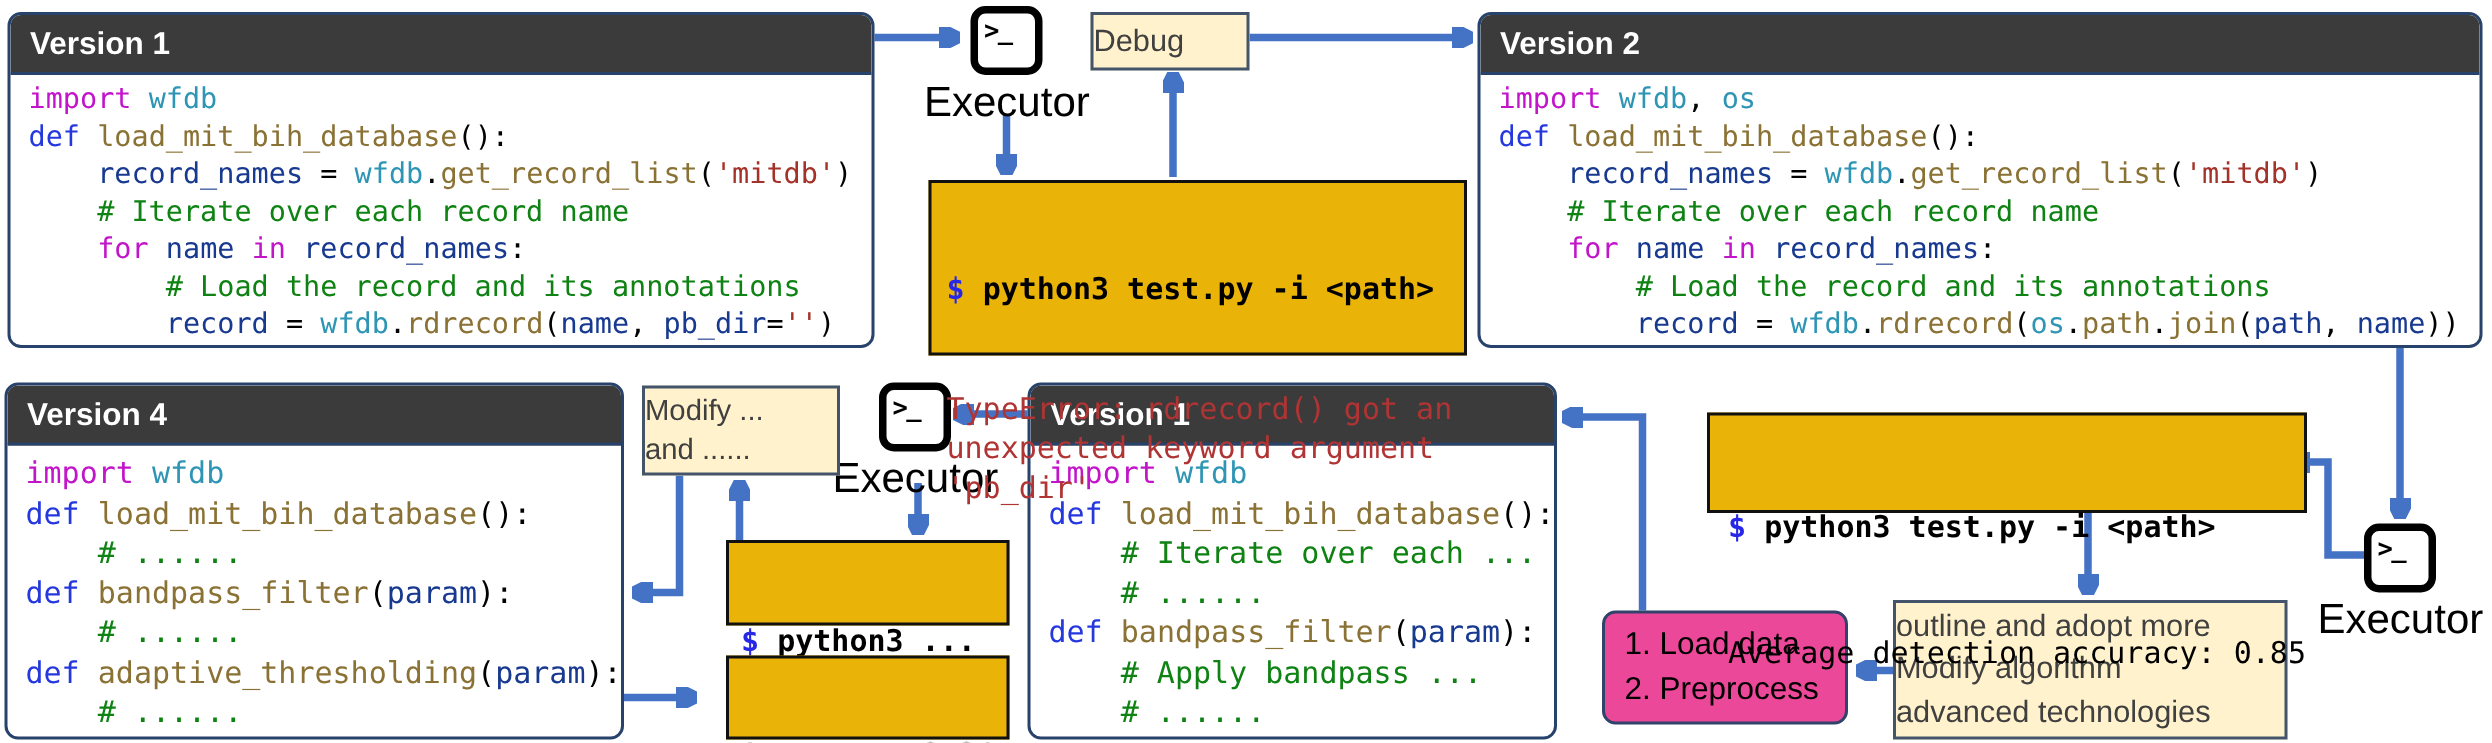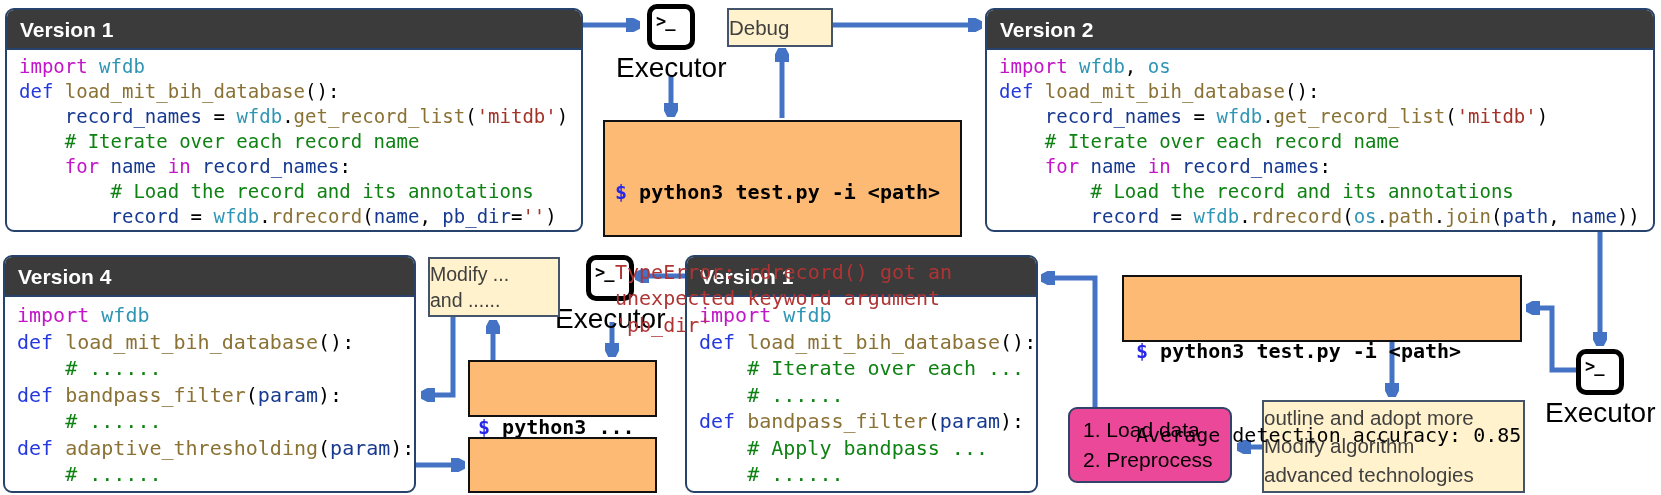--- a/index.html
+++ b/index.html
@@ -38,22 +38,22 @@
   .note{position:absolute;background:#FFF2CC;border:2px solid #44546A;color:#404040;
         display:flex;flex-direction:column;align-items:flex-start;justify-content:center;text-align:center;box-sizing:border-box;}
   #debug{left:727px;top:8px;width:106px;height:39px;font-size:20.5px;}
   #modify-small{left:428px;top:257px;width:132px;height:60px;font-size:19.5px;line-height:26px;}
   #modify-big{left:1262px;top:400px;width:263px;height:93px;font-size:20.5px;line-height:28.5px;}
   #plan{position:absolute;left:1068px;top:407px;width:164px;height:76px;background:#ec4899;
         border:2.5px solid #31436B;border-radius:9px;color:#000;font-size:21px;line-height:30px;
         display:flex;flex-direction:column;justify-content:center;padding-left:13px;box-sizing:border-box;}
 
   
-  .term{position:absolute;background:#fdba74;border:2px solid #111;box-sizing:border-box;
-        font-family:"DejaVu Sans Mono",monospace;white-space:pre;color:#000;}
+  .term{position:absolute;background:#eab308;border:2px solid #111;box-sizing:border-box;
+        font-family:"DejaVu Sans Mono",monospace;white-space:pre;color:#000;margin-left:16px;}
   .term-cmd{font-weight:bold;}
   .dollar{color:#2727E8;}
   #t-error{left:603px;top:120px;width:359px;height:117px;font-size:20px;line-height:26.5px;padding:4px 0 0 10px;}
   #t-avg{left:1122px;top:275px;width:400px;height:67px;font-size:20px;line-height:28px;padding:4px 0 0 12px;}
   #t-94{left:468px;top:360px;width:189px;height:57px;font-size:20px;line-height:25px;padding:3px 0 0 8px;}
   #t-97{left:468px;top:437px;width:189px;height:56px;font-size:20px;line-height:25px;padding:3px 0 0 8px;}
   .out-err{color:#B03434;}
   .out-plain{color:#000;}
 </style>
 </head>

